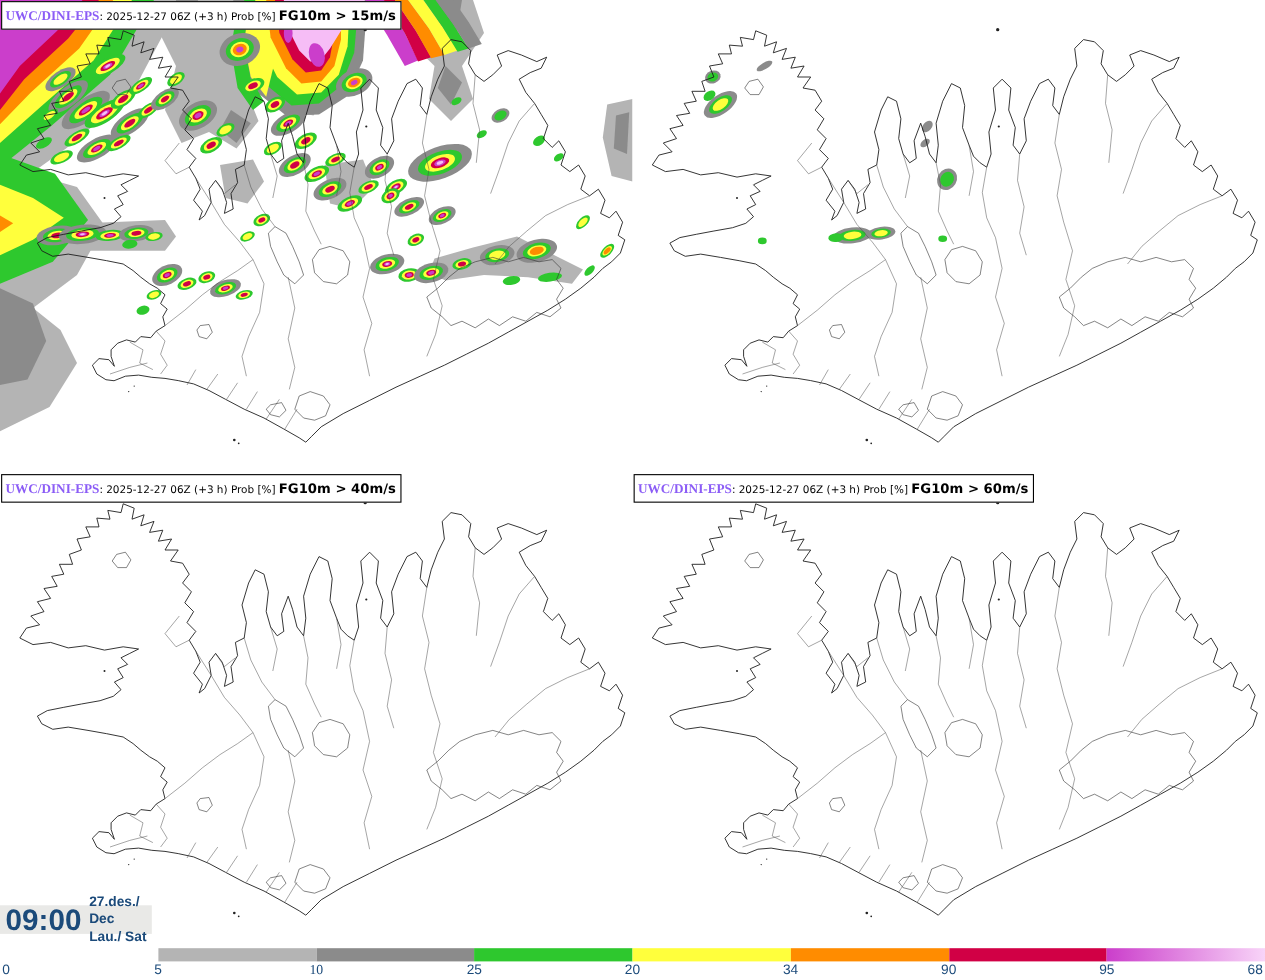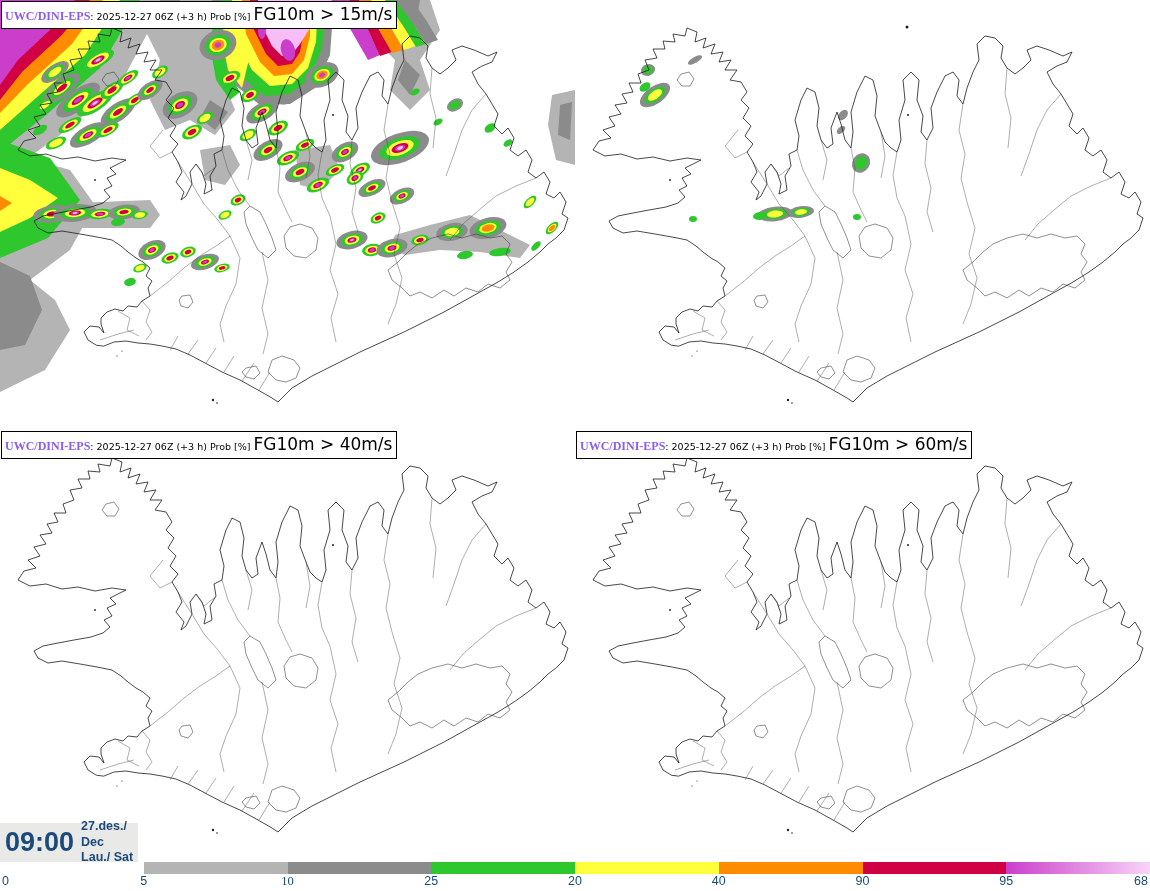--- a/index.html
+++ b/index.html
@@ -5,30 +5,30 @@
   html,body{margin:0;padding:0;background:#fff;}
   .stage{position:relative;width:1150px;height:891px;background:#fff;overflow:hidden;
          font-family:"DejaVu Sans",sans-serif;}
   .panel{position:absolute;width:575px;height:430px;}
   #p0{left:0;top:0;} #p1{left:575px;top:0;} #p2{left:0;top:430px;} #p3{left:575px;top:430px;}
   .panel svg{position:absolute;left:0;top:0;}
   .titlebox{position:absolute;left:1px;top:1px;background:#ffffff;border:1px solid #000;
             padding:1px 4px 2px 3px;white-space:nowrap;z-index:6;line-height:1.3;}
   .t-model{font-weight:700;font-size:12px;color:#8b5cf6;font-family:Liberation Serif, serif;}
   .t-meta{font-size:9.5px;color:#000;}
-  .t-thr{font-weight:400;font-size:17px;color:#000;}
+  .t-thr{font-weight:700;font-size:12px;color:#000;}
   
   .lg{fill:#b4b4b4}.dg{fill:#8b8b8b}.gr{fill:#2ec82e}.ye{fill:#ffff3c}
   .or{fill:#ff8c00}.cr{fill:#d10045}.ma{fill:#cb3ecb}.pk{fill:#f6bdf6}
   .coast{fill:none;stroke:#1a1a1a;stroke-width:0.8;stroke-linejoin:round;stroke-linecap:round}
   .bnd{fill:none;stroke:#4a4a4a;stroke-width:0.45}
   .glac{fill:none;stroke:#333;stroke-width:0.55}
   .isl{fill:#222;stroke:none}
   
-  .timestamp{position:absolute;left:0;top:823px;width:138px;height:39px;background:#e9e9e7;
+  .timestamp{position:absolute;left:0;top:823px;width:138px;height:26px;background:#e9e9e7;
              z-index:8;display:flex;align-items:center;font-family:"Liberation Sans",sans-serif;}
   .ts-time{font-size:27px;font-weight:700;color:#1b4a7a;margin-left:5px;letter-spacing:0px;}
   .ts-right{margin-left:7px;font-size:12.5px;font-weight:700;color:#1b4a7a;line-height:1.25;}
   .colorbar{position:absolute;left:144px;top:862px;width:1006px;height:12px;display:flex;z-index:7;}
   .cb-seg{flex:1 1 0;height:100%;}
   .cb-ticks{position:absolute;left:0;top:874px;width:1150px;height:17px;z-index:7;
             font-family:"Liberation Sans",sans-serif;}
   .cb-tick{position:absolute;top:0;font-size:12.5px;color:#1b4a7a;}
 </style>
 </head>
@@ -603,19 +603,19 @@
       <div class="cb-seg" style="background: rgb(255, 140, 0);"></div>
       <div class="cb-seg" style="background: rgb(209, 0, 69);"></div>
       <div class="cb-seg" style="background: linear-gradient(to right, rgb(203, 62, 203), rgb(248, 212, 248));"></div>
     </div>
   <div class="cb-ticks" id="colorbar-ticks">
       <span class="cb-tick" style="color: rgb(27, 74, 122); left: 2px;">0</span>
       <span class="cb-tick" style="color: rgb(27, 74, 122); left: 143.75px; transform: translateX(-50%);">5</span>
       <span class="cb-tick" style="color: rgb(27, 74, 122); left: 287.5px; transform: translateX(-50%); font-family: Liberation Serif, serif;">10</span>
       <span class="cb-tick" style="color: rgb(27, 74, 122); left: 431.25px; transform: translateX(-50%);">25</span>
       <span class="cb-tick" style="color: rgb(27, 74, 122); left: 575px; transform: translateX(-50%);">20</span>
-      <span class="cb-tick" style="color: rgb(27, 74, 122); left: 718.75px; transform: translateX(-50%);">40</span>
+      <span class="cb-tick" style="color: rgb(27, 74, 122); left: 718.75px; transform: translateX(-50%);">34</span>
       <span class="cb-tick" style="color: rgb(27, 74, 122); left: 862.5px; transform: translateX(-50%);">90</span>
       <span class="cb-tick" style="color: rgb(27, 74, 122); left: 1006.25px; transform: translateX(-50%);">95</span>
       <span class="cb-tick" style="color: rgb(27, 74, 122); right: 2px;">68</span>
     </div>
 
 </div>
 
 </body></html>

